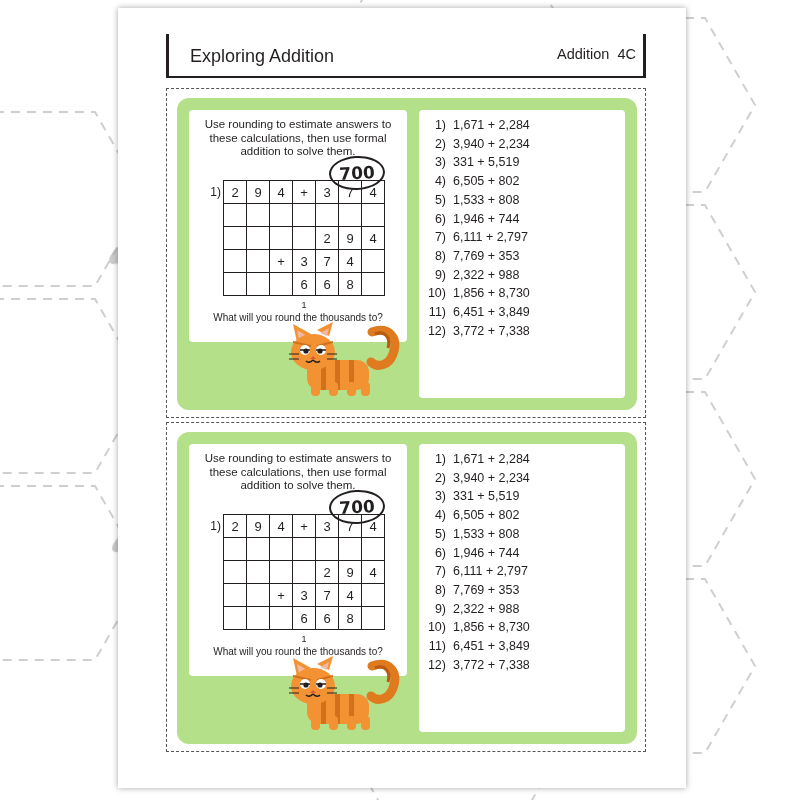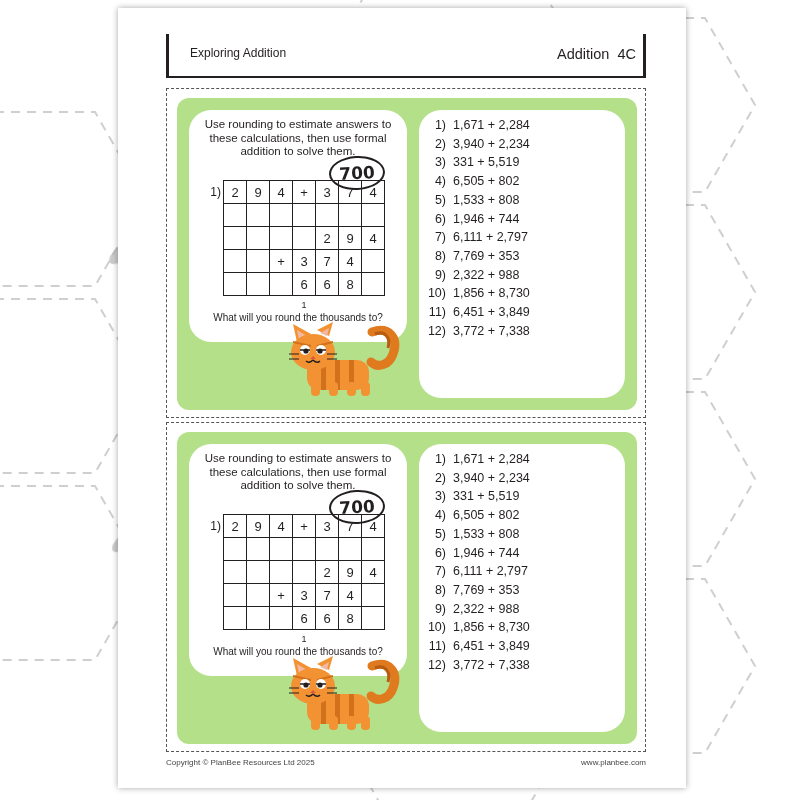--- a/index.html
+++ b/index.html
@@ -56,21 +56,21 @@
     left: 10px; top: 9px;
     width: 460px; height: 312px;
     background: #b4e08a;
     border-radius: 12px;
     box-sizing: border-box;
   }
 
   .white-panel {
     position: absolute;
     background: #ffffff;
-    border-radius: 22px;
+    border-radius: 4px;
     box-sizing: border-box;
   }
   .panel-left {
     left: 12px; top: 12px;
     width: 218px; height: 232px;
   }
   .panel-right {
     left: 242px; top: 12px;
     width: 206px; height: 288px;
   }
@@ -252,21 +252,21 @@
     </g>
   </g>
 </svg>
 
 <div id="page">
 
   <div style="position:absolute;left:48px;top:26px;width:480px;height:44px;">
     <div class="hdr-rule" style="left:0;top:0;width:3px;height:44px;"></div>
     <div class="hdr-rule" style="left:0;top:42px;width:480px;height:2px;"></div>
     <div class="hdr-rule" style="left:477px;top:0;width:3px;height:44px;"></div>
-    <div style="position:absolute;left:24px;top:12px;font-size:12px;color:#231f20;text-align:right;">Exploring Addition</div>
+    <div style="position:absolute;left:24px;top:12px;font-size:18px;color:#231f20;text-align:right;">Exploring Addition</div>
     <div style="position:absolute;right:10px;top:12px;font-size:14.5px;color:#231f20;white-space:pre;">Addition  4C</div>
   </div>
 
   <div class="sheet" id="sheet1">
     <div class="green">
 
       <div class="white-panel panel-left">
         <div class="instructions">Use rounding to estimate answers to these calculations, then use formal addition to solve them.</div>
 
         <div class="estimate" style="left:140px;top:46px;">700</div>
@@ -578,18 +578,14 @@
         <circle cx="43" cy="31" r="2.6" fill="#231f20"></circle>
         <path d="M23 30 h10 M39 30 h10" stroke="#231f20" stroke-width="1.6" fill="none"></path>
         <polygon points="36,36 33,39 39,39" fill="#e0573c"></polygon>
         <path d="M36 40 q-4 4 -7 1 M36 40 q4 4 7 1" stroke="#231f20" stroke-width="1.4" fill="none"></path>
         <path d="M12 34 h10 M12 39 h10 M50 34 h10 M50 39 h10" stroke="#231f20" stroke-width="1" fill="none"></path>
       </svg>
 
     </div>
   </div>
 
-  <div id="footer">
-    <span>Copyright © PlanBee Resources Ltd 2025</span>
-    <span>www.planbee.com</span>
-  </div>
 
 </div>
 
 </body></html>

